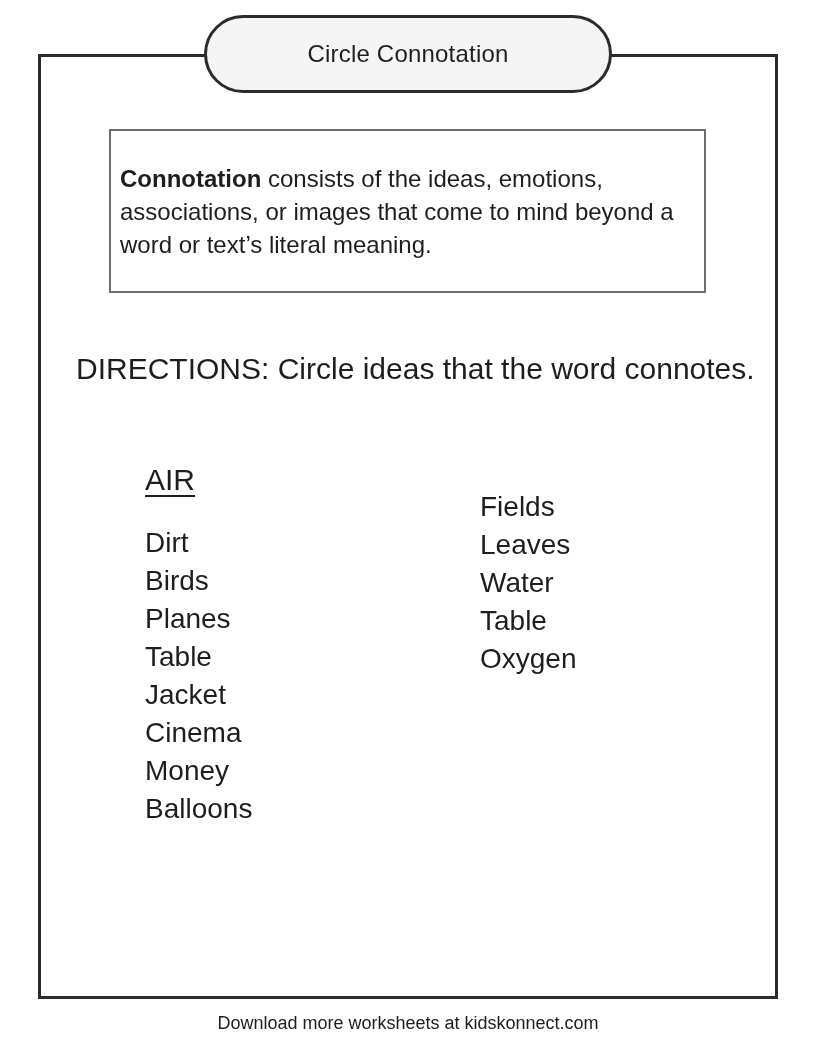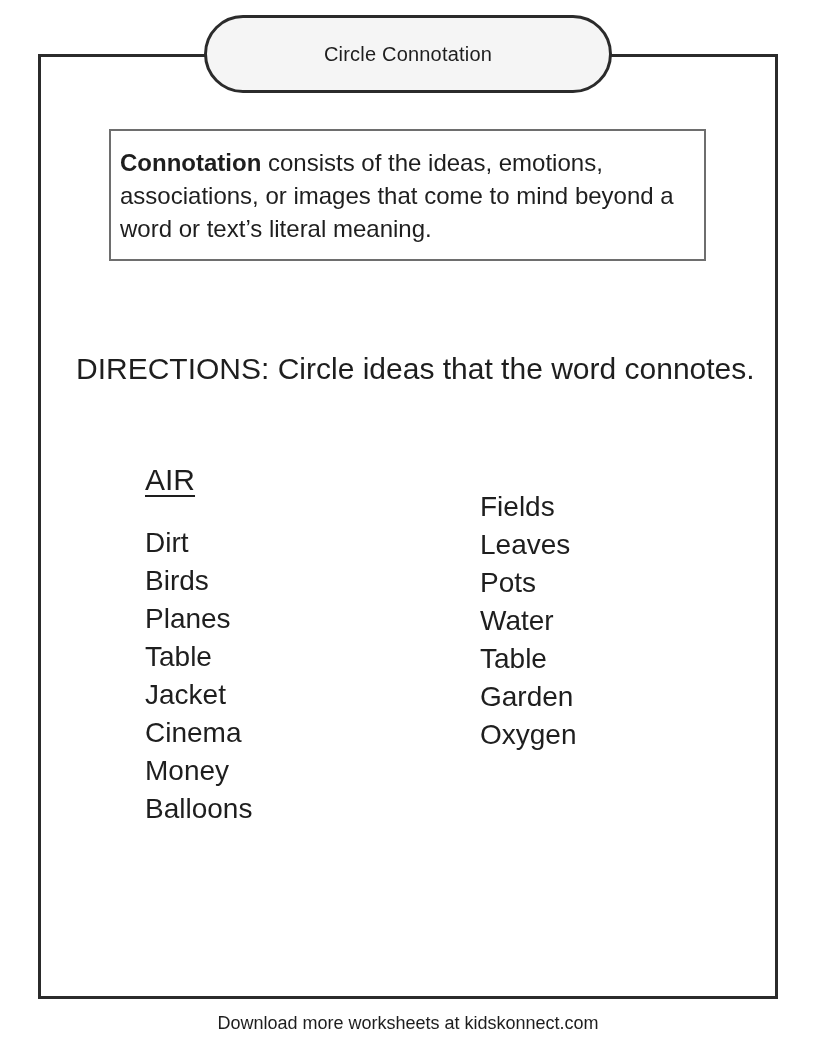--- a/index.html
+++ b/index.html
@@ -33,29 +33,29 @@
     width: 408px;
     height: 78px;
     box-sizing: border-box;
     border: 3px solid #2b2b2b;
     border-radius: 39px;
     background: #f5f5f5;
     display: flex;
     align-items: center;
     justify-content: center;
     z-index: 2;
-    font-size: 20px;
+    font-size: 24px;
     letter-spacing: 0.2px;
   }
   .def-box {
     position: absolute;
     left: 109px;
     top: 129px;
     width: 597px;
-    height: 132px;
+    height: 164px;
     box-sizing: border-box;
     border: 2px solid #6e6e6e;
     display: flex;
     align-items: center;
     padding: 0 26px 0 9px;
     font-size: 24px;
     line-height: 33px;
     z-index: 3;
   }
   .def-box b { font-weight: bold; }
@@ -124,21 +124,19 @@
     <div class="word">Cinema</div>
     <div class="word">Money</div>
     <div class="word">Balloons</div>
   </div>
 </div>
 
 <div class="word-col col-plants">
   <div class="word-list">
     <div class="word">Fields</div>
     <div class="word">Leaves</div>
-    <div class="word">Pots</div>
     <div class="word">Water</div>
     <div class="word">Table</div>
-    <div class="word">Garden</div>
     <div class="word">Oxygen</div>
   </div>
 </div>
 
 <div class="footer">Download more worksheets at kidskonnect.com</div>
 
 </body></html>

